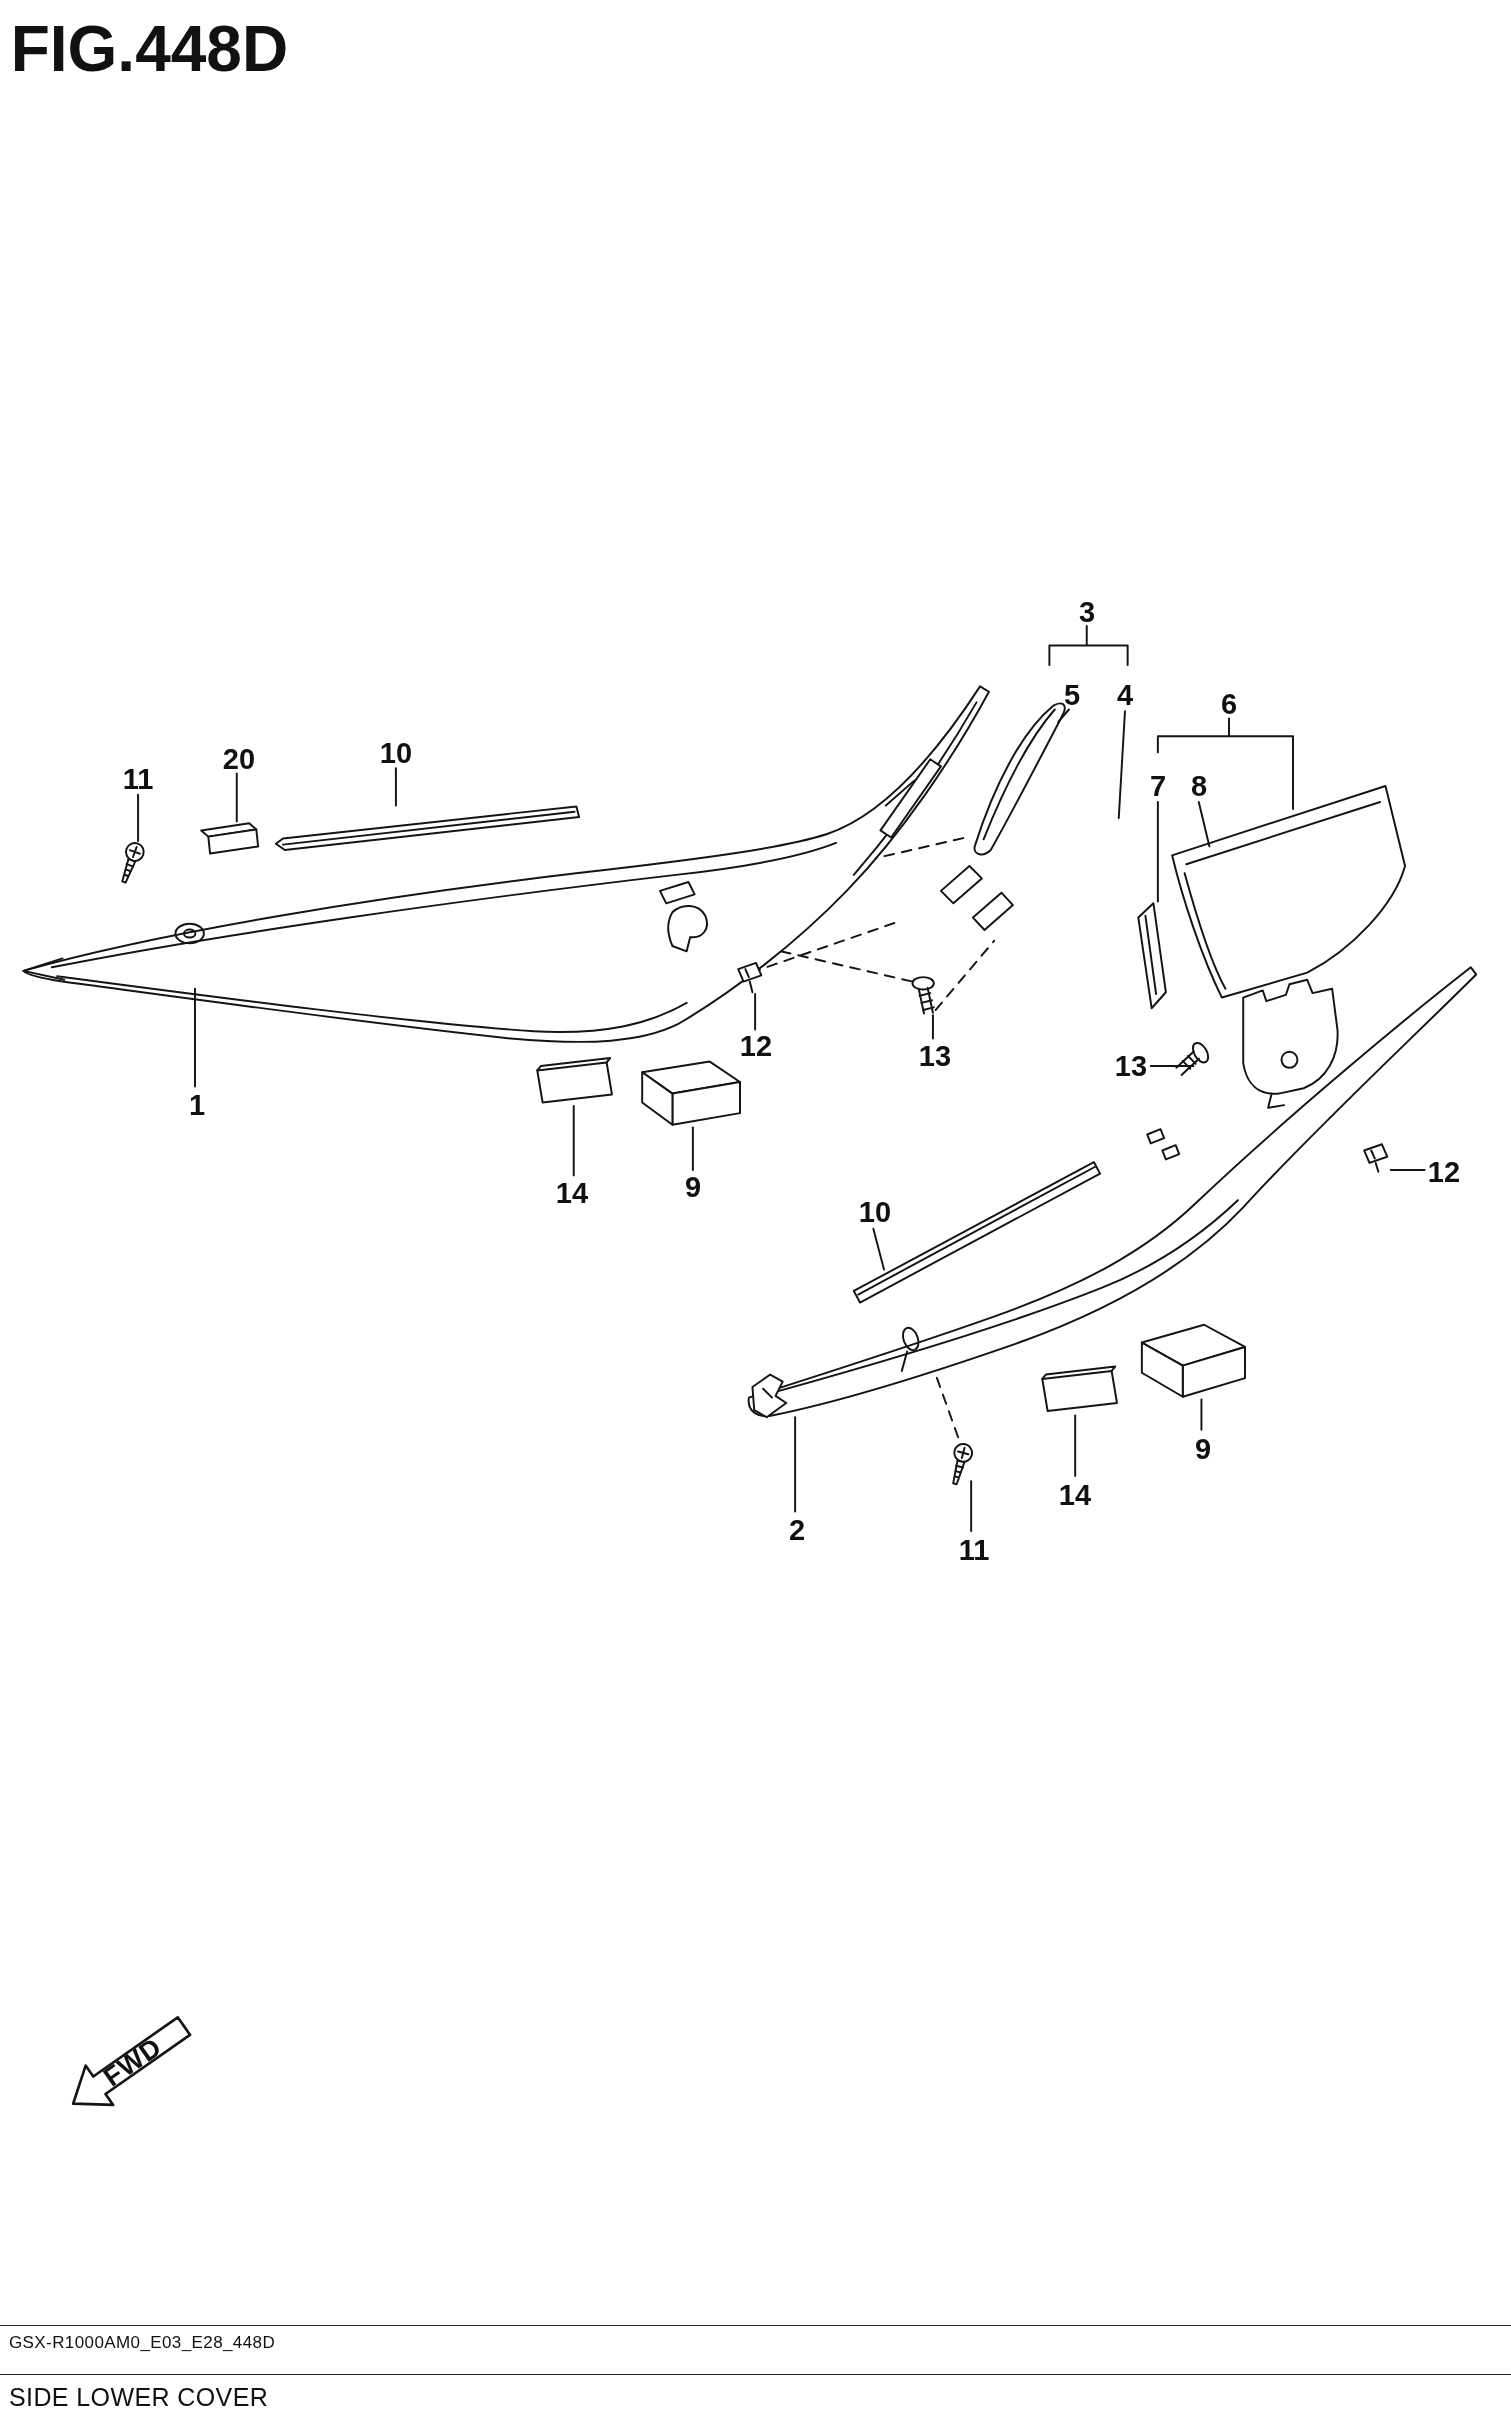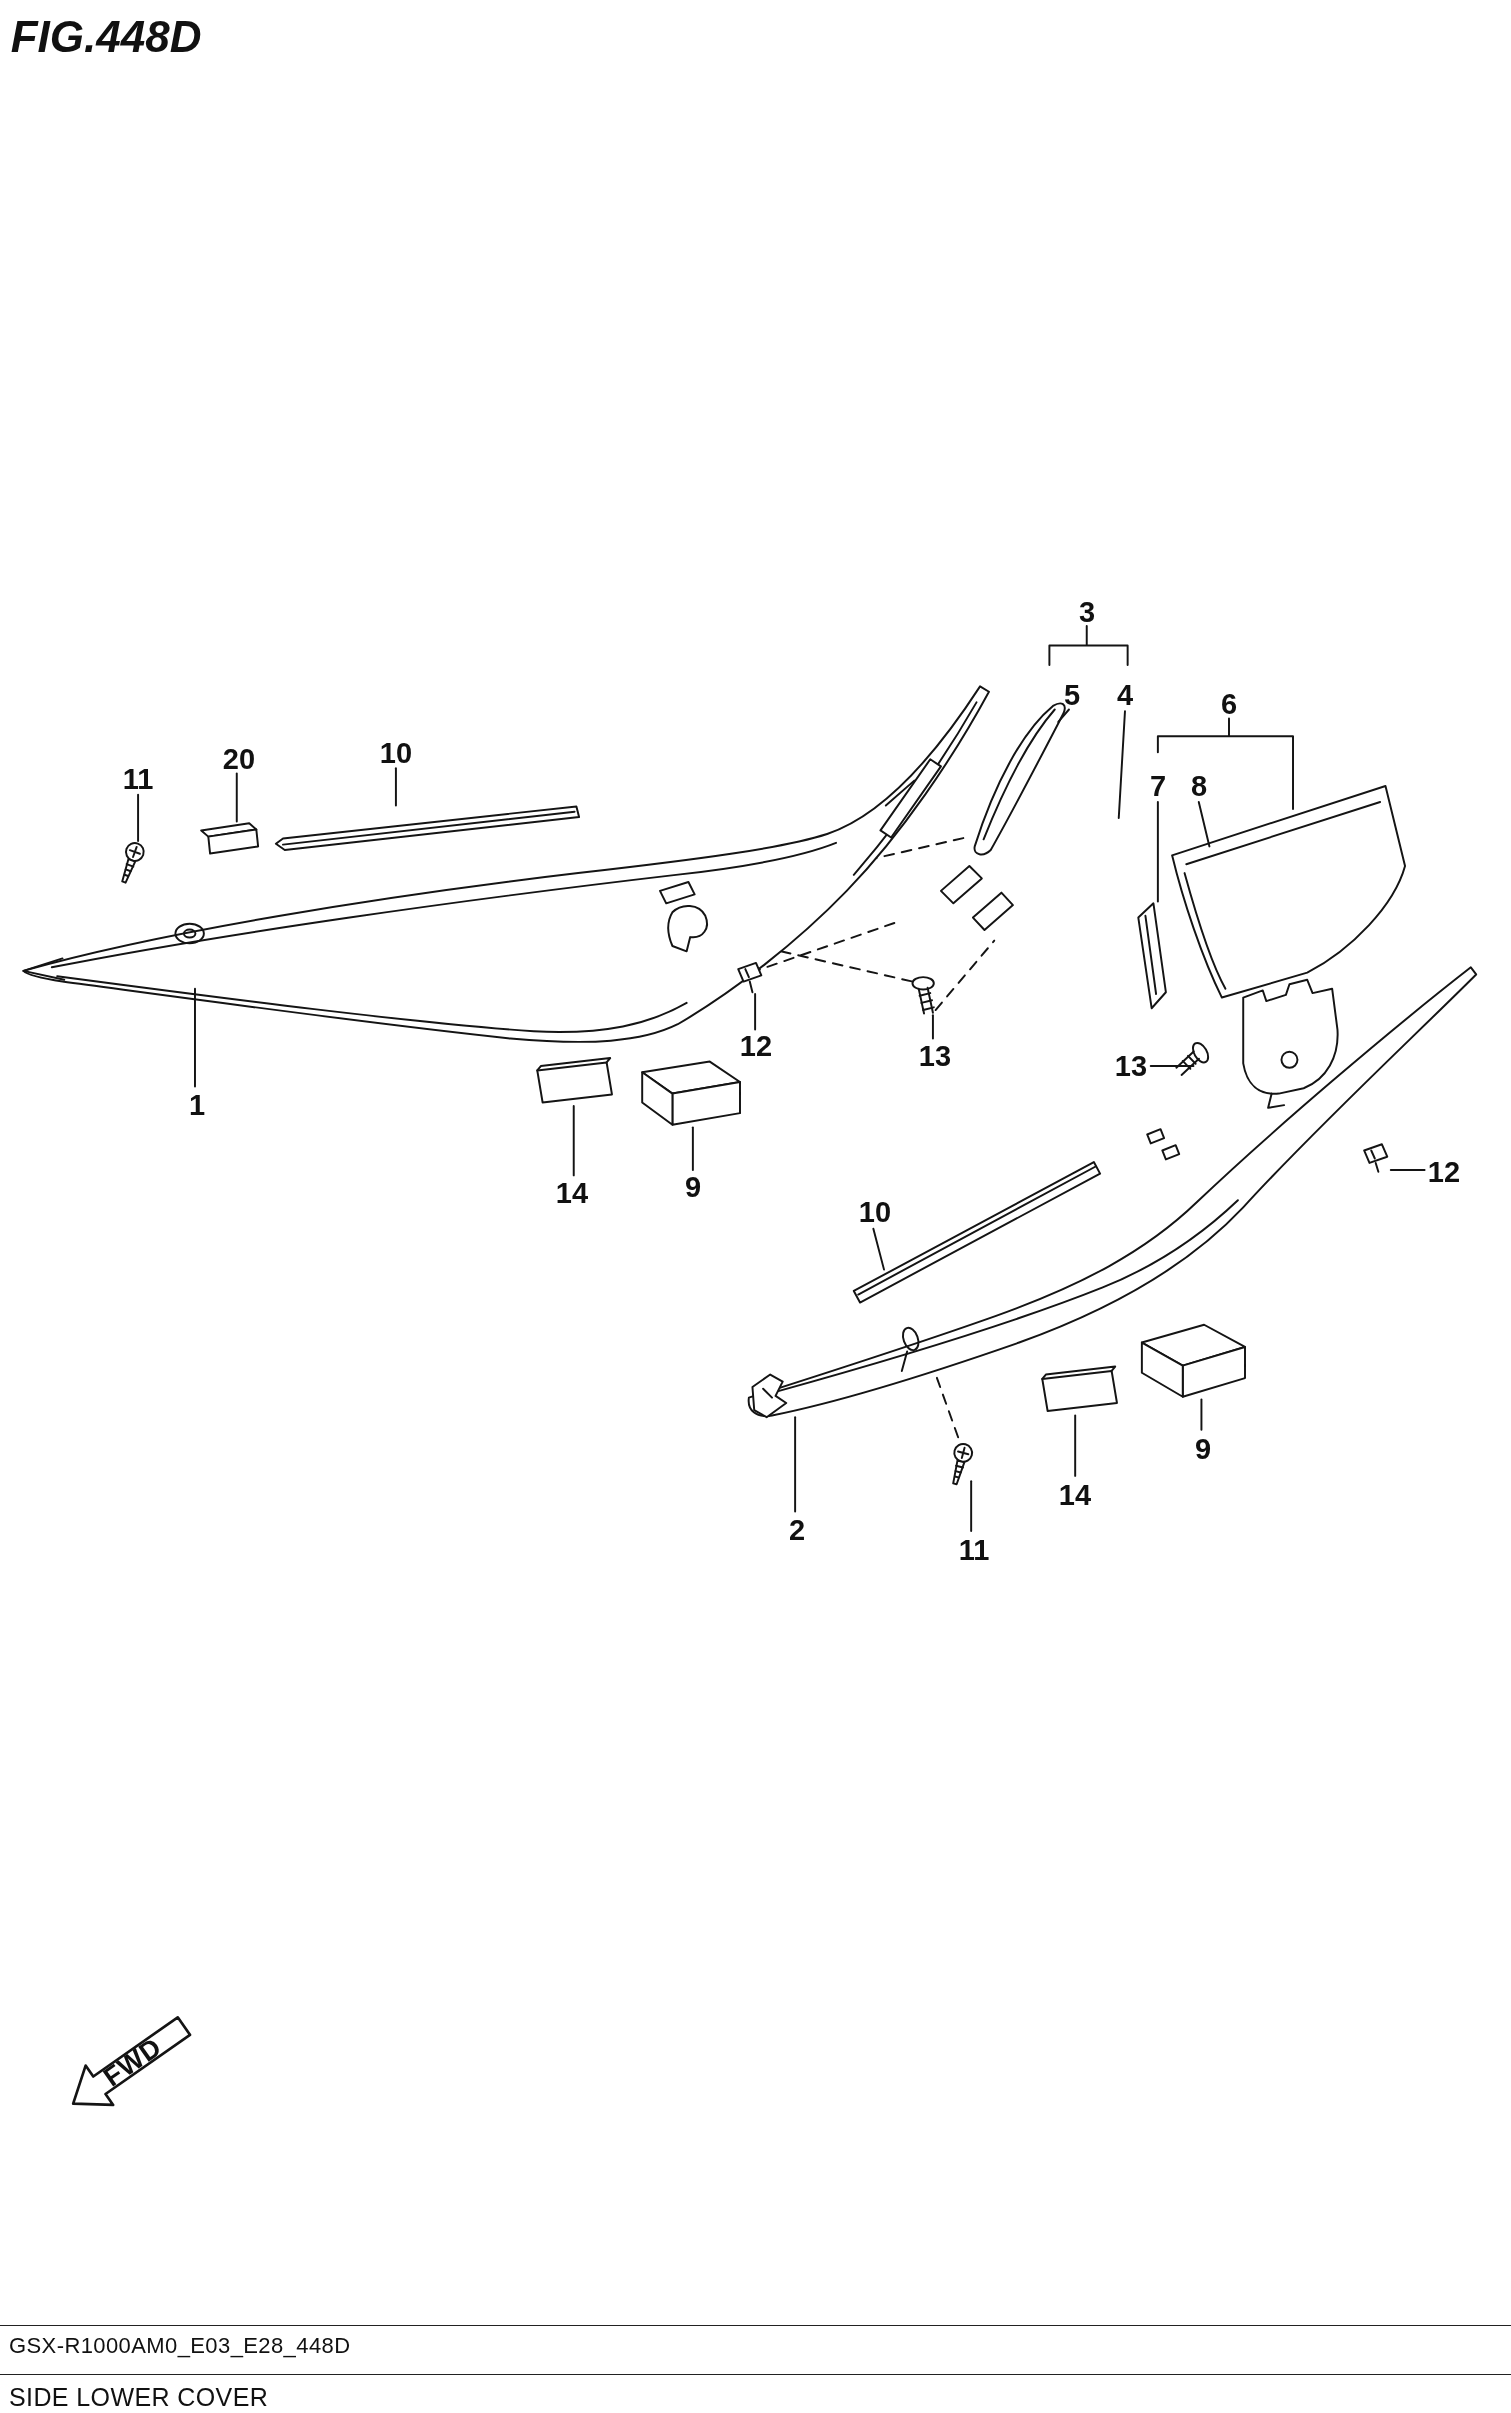--- a/index.html
+++ b/index.html
@@ -12,25 +12,24 @@
     height: 2413px;
     position: relative;
     overflow: hidden;
     font-family: "Liberation Sans", sans-serif;
     color: #111;
   }
   .page-title {
     position: absolute;
     left: 10.7px;
     top: 12.4px;
-    font-size: 44px;
+    font-size: 64px;
     font-weight: 900;
     letter-spacing: 0px;
     white-space: nowrap;
-    font-style: italic;
   }
   .diagram-svg {
     position: absolute;
     left: 0;
     top: 0;
   }
   .plabel {
     position: absolute;
     transform: translate(-50%, -50%);
     font-size: 29px;
@@ -43,21 +42,21 @@
     width: 100%;
     height: 0;
     border-top: 1.8px solid #222;
   }
   .rule-1 { top: 2325px; }
   .rule-2 { top: 2374px; }
   .footer-code {
     position: absolute;
     left: 9px;
     top: 2333px;
-    font-size: 22px;
+    font-size: 17px;
     letter-spacing: 0.4px;
     white-space: nowrap;
   }
   .footer-caption {
     position: absolute;
     left: 9px;
     top: 2383px;
     font-size: 25px;
     letter-spacing: 0.4px;
     white-space: nowrap;

